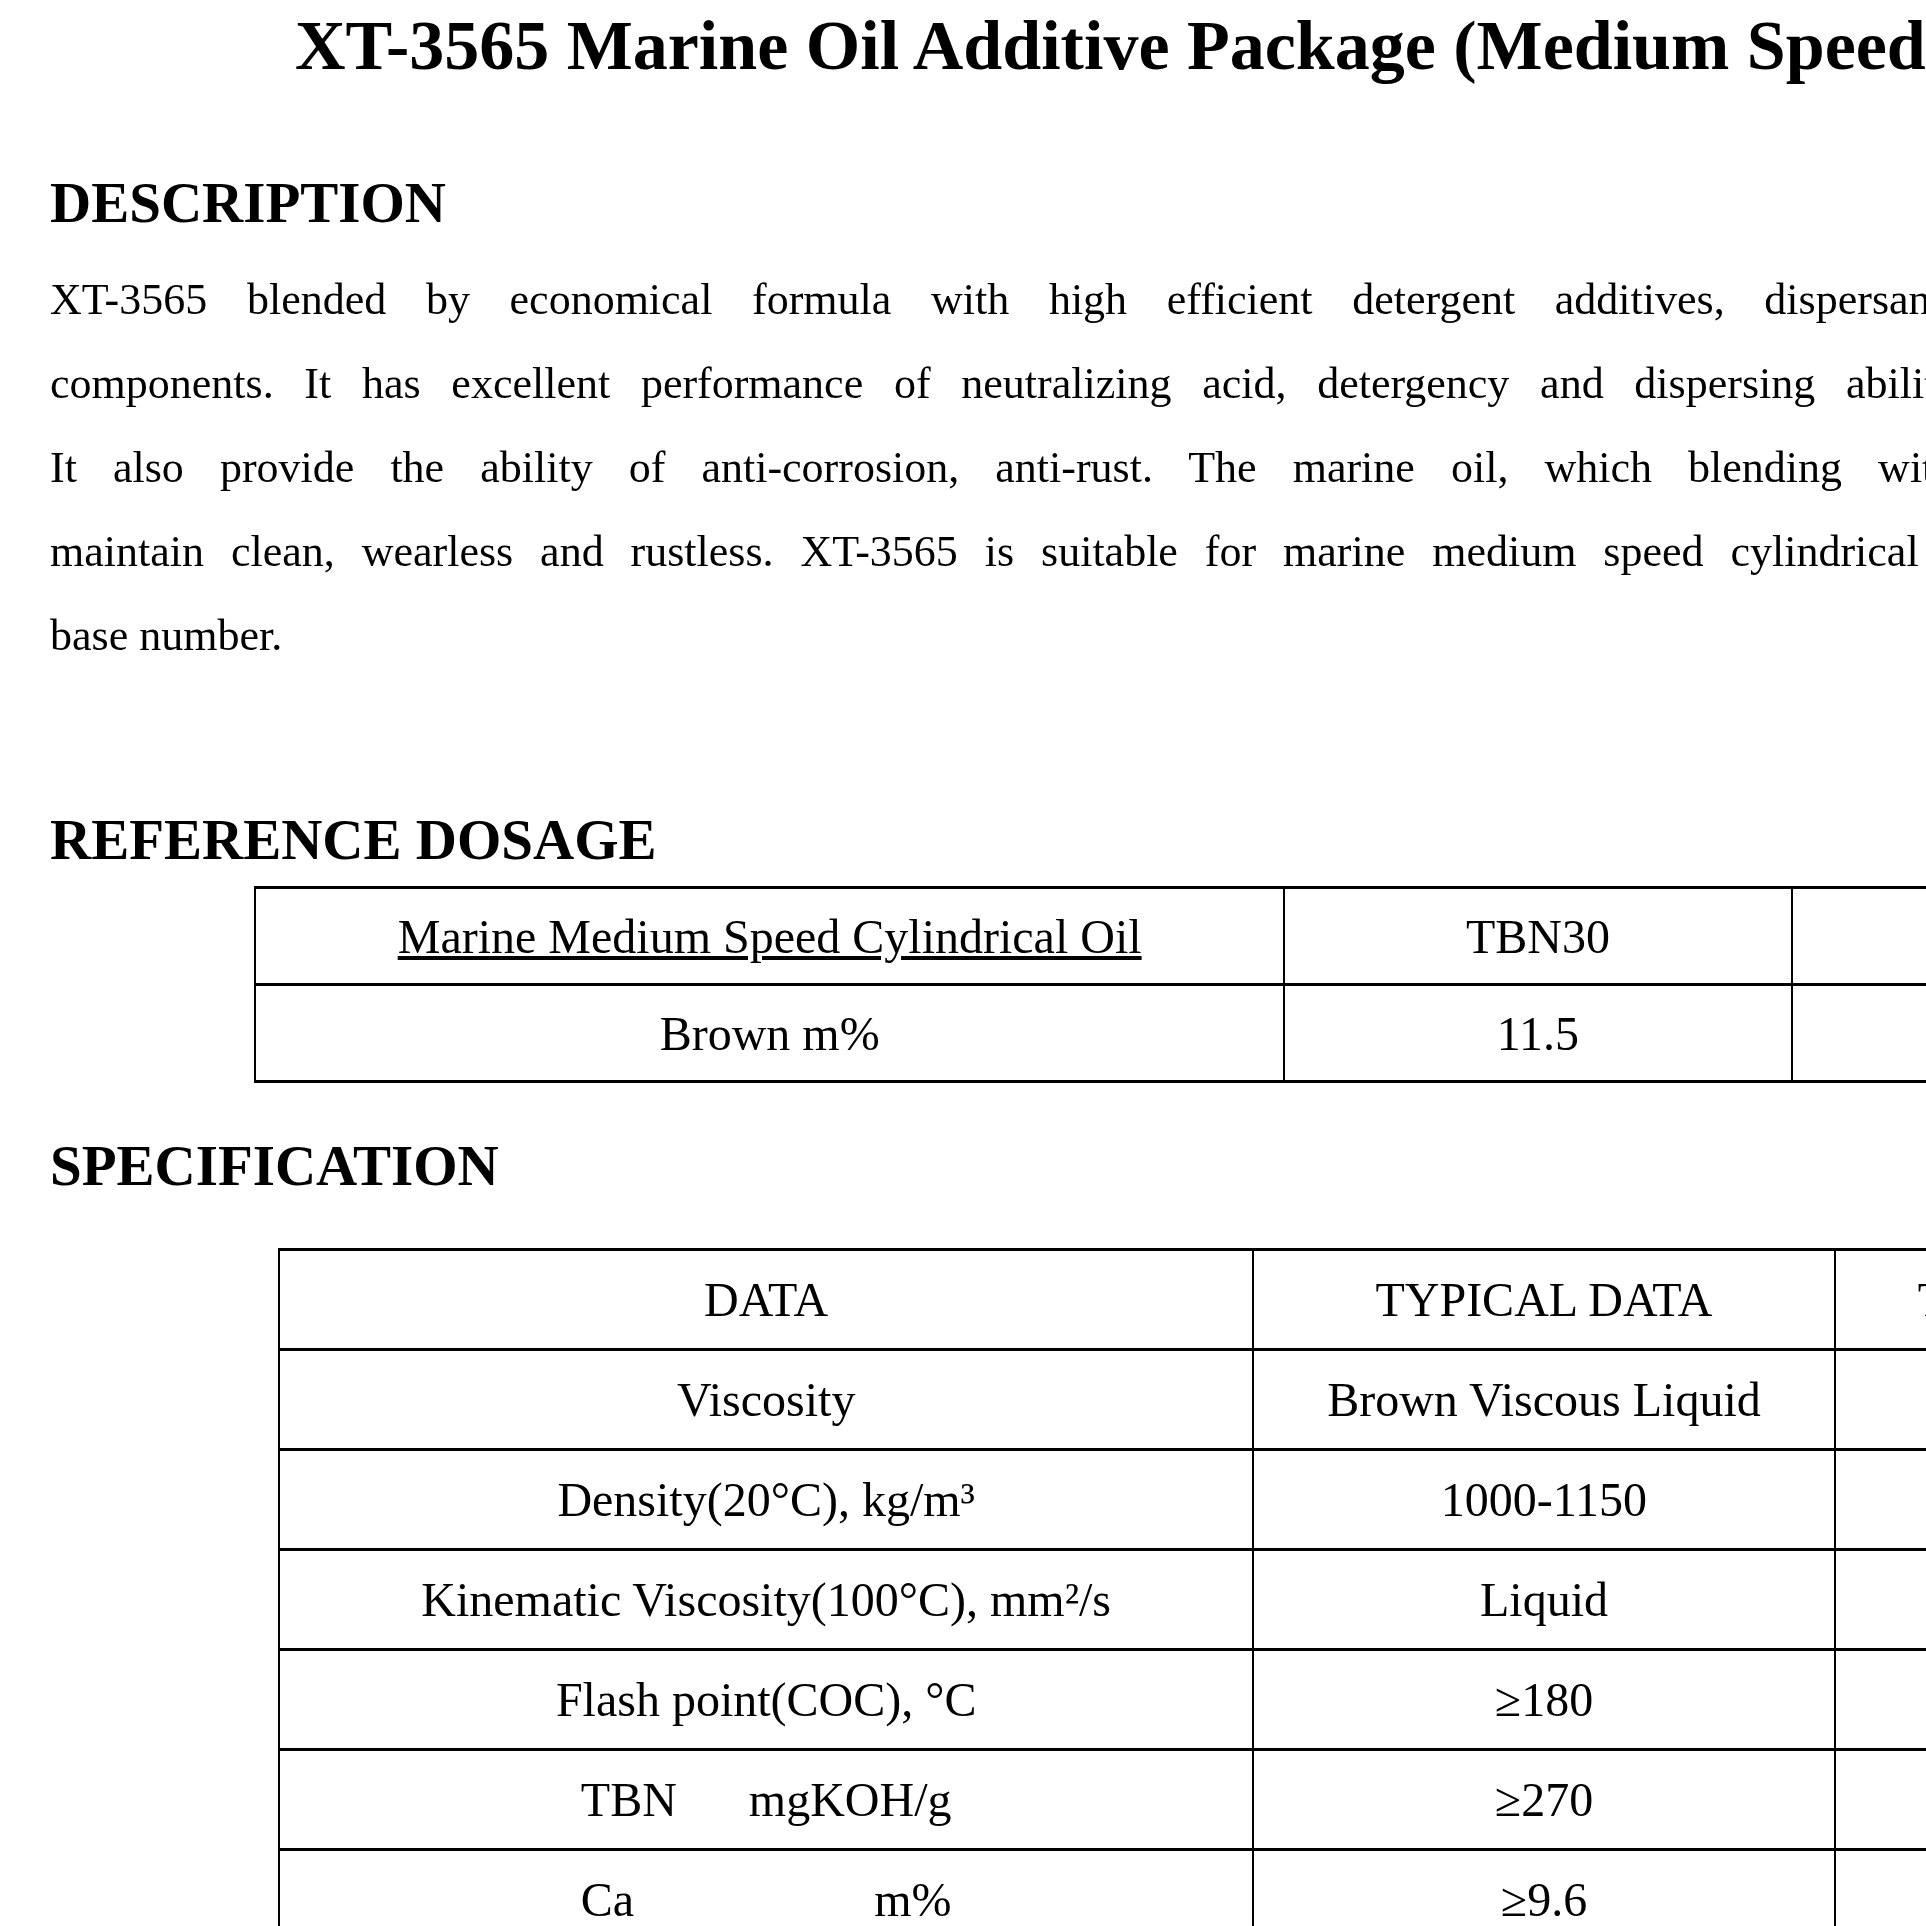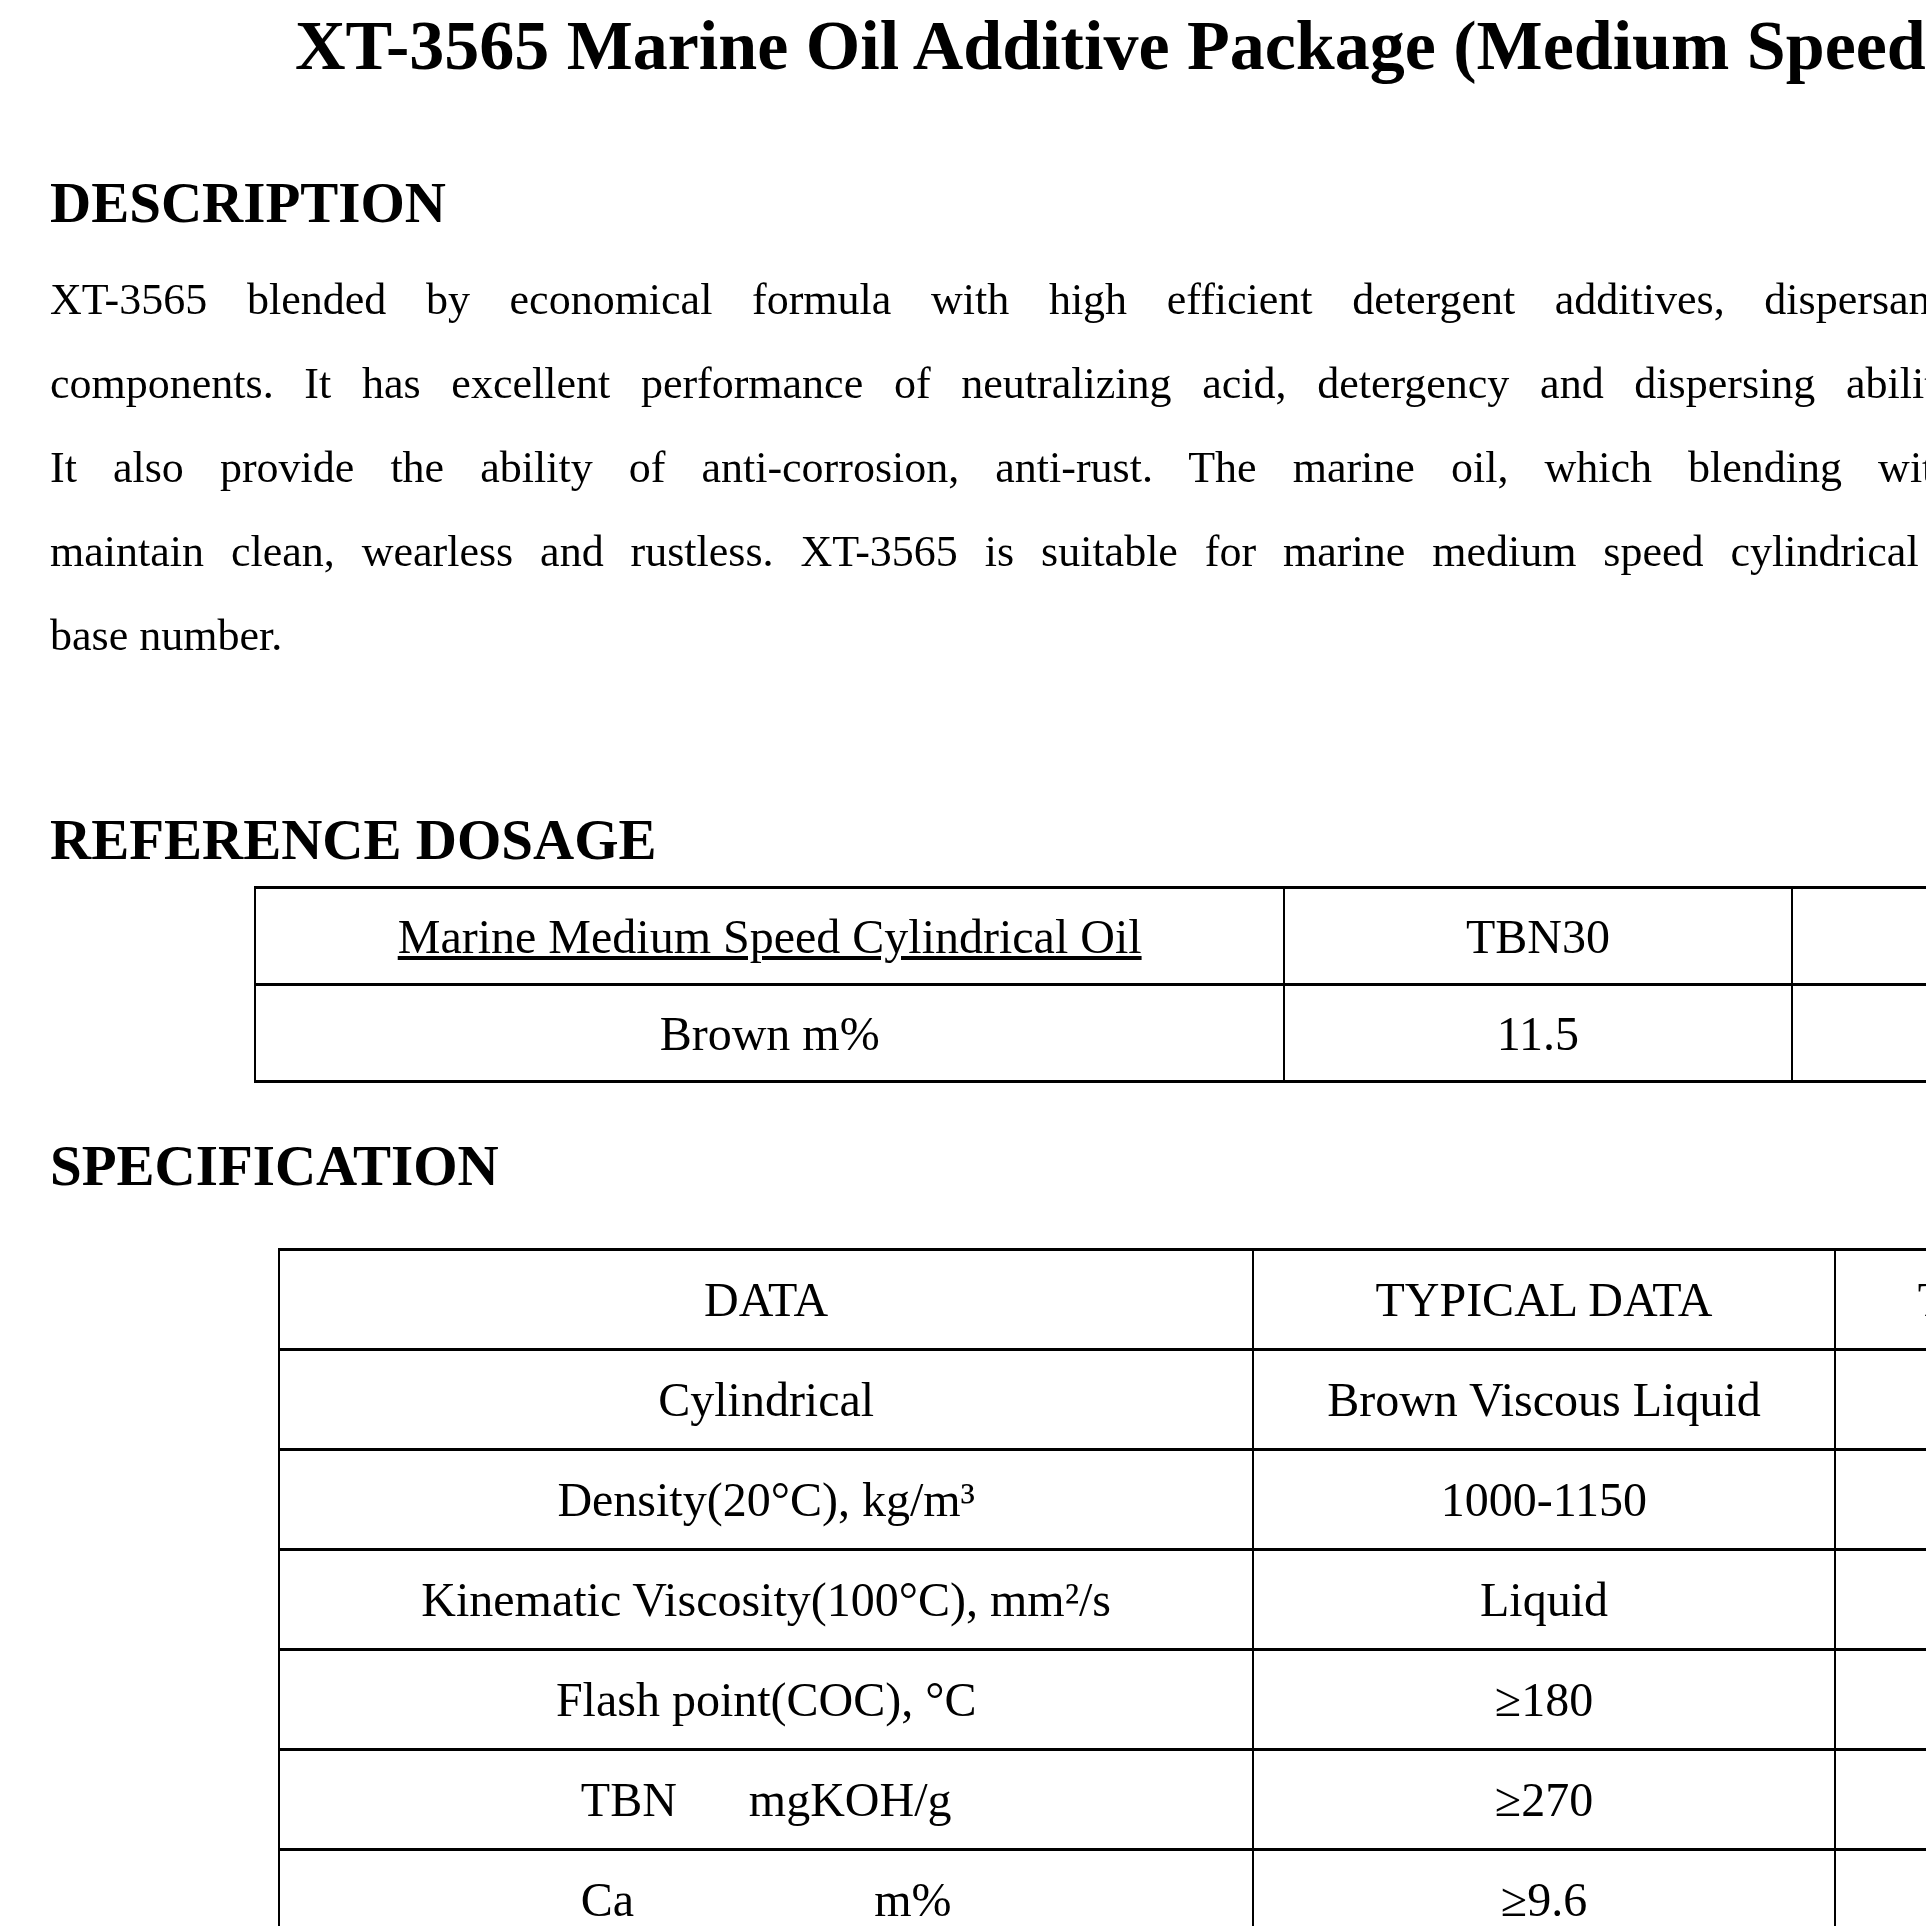--- a/index.html
+++ b/index.html
@@ -130,21 +130,21 @@
   <div class="section-heading h-specification">SPECIFICATION</div>
 
   <table class="doc-table spec-table">
     <tbody>
         <tr>
       <td class="spec-c1">DATA</td>
       <td class="spec-c2">TYPICAL DATA</td>
       <td class="spec-c3">TEST METHOD</td>
     </tr>
     <tr>
-      <td>Cylindrical</td>
+      <td>Viscosity</td>
       <td>Brown Viscous Liquid</td>
       <td>Visual</td>
     </tr>
     <tr>
       <td>Density(20°C), kg/m³</td>
       <td>1000-1150</td>
       <td>GB/T1884</td>
     </tr>
     <tr>
       <td>Kinematic Viscosity(100°C), mm²/s</td>

